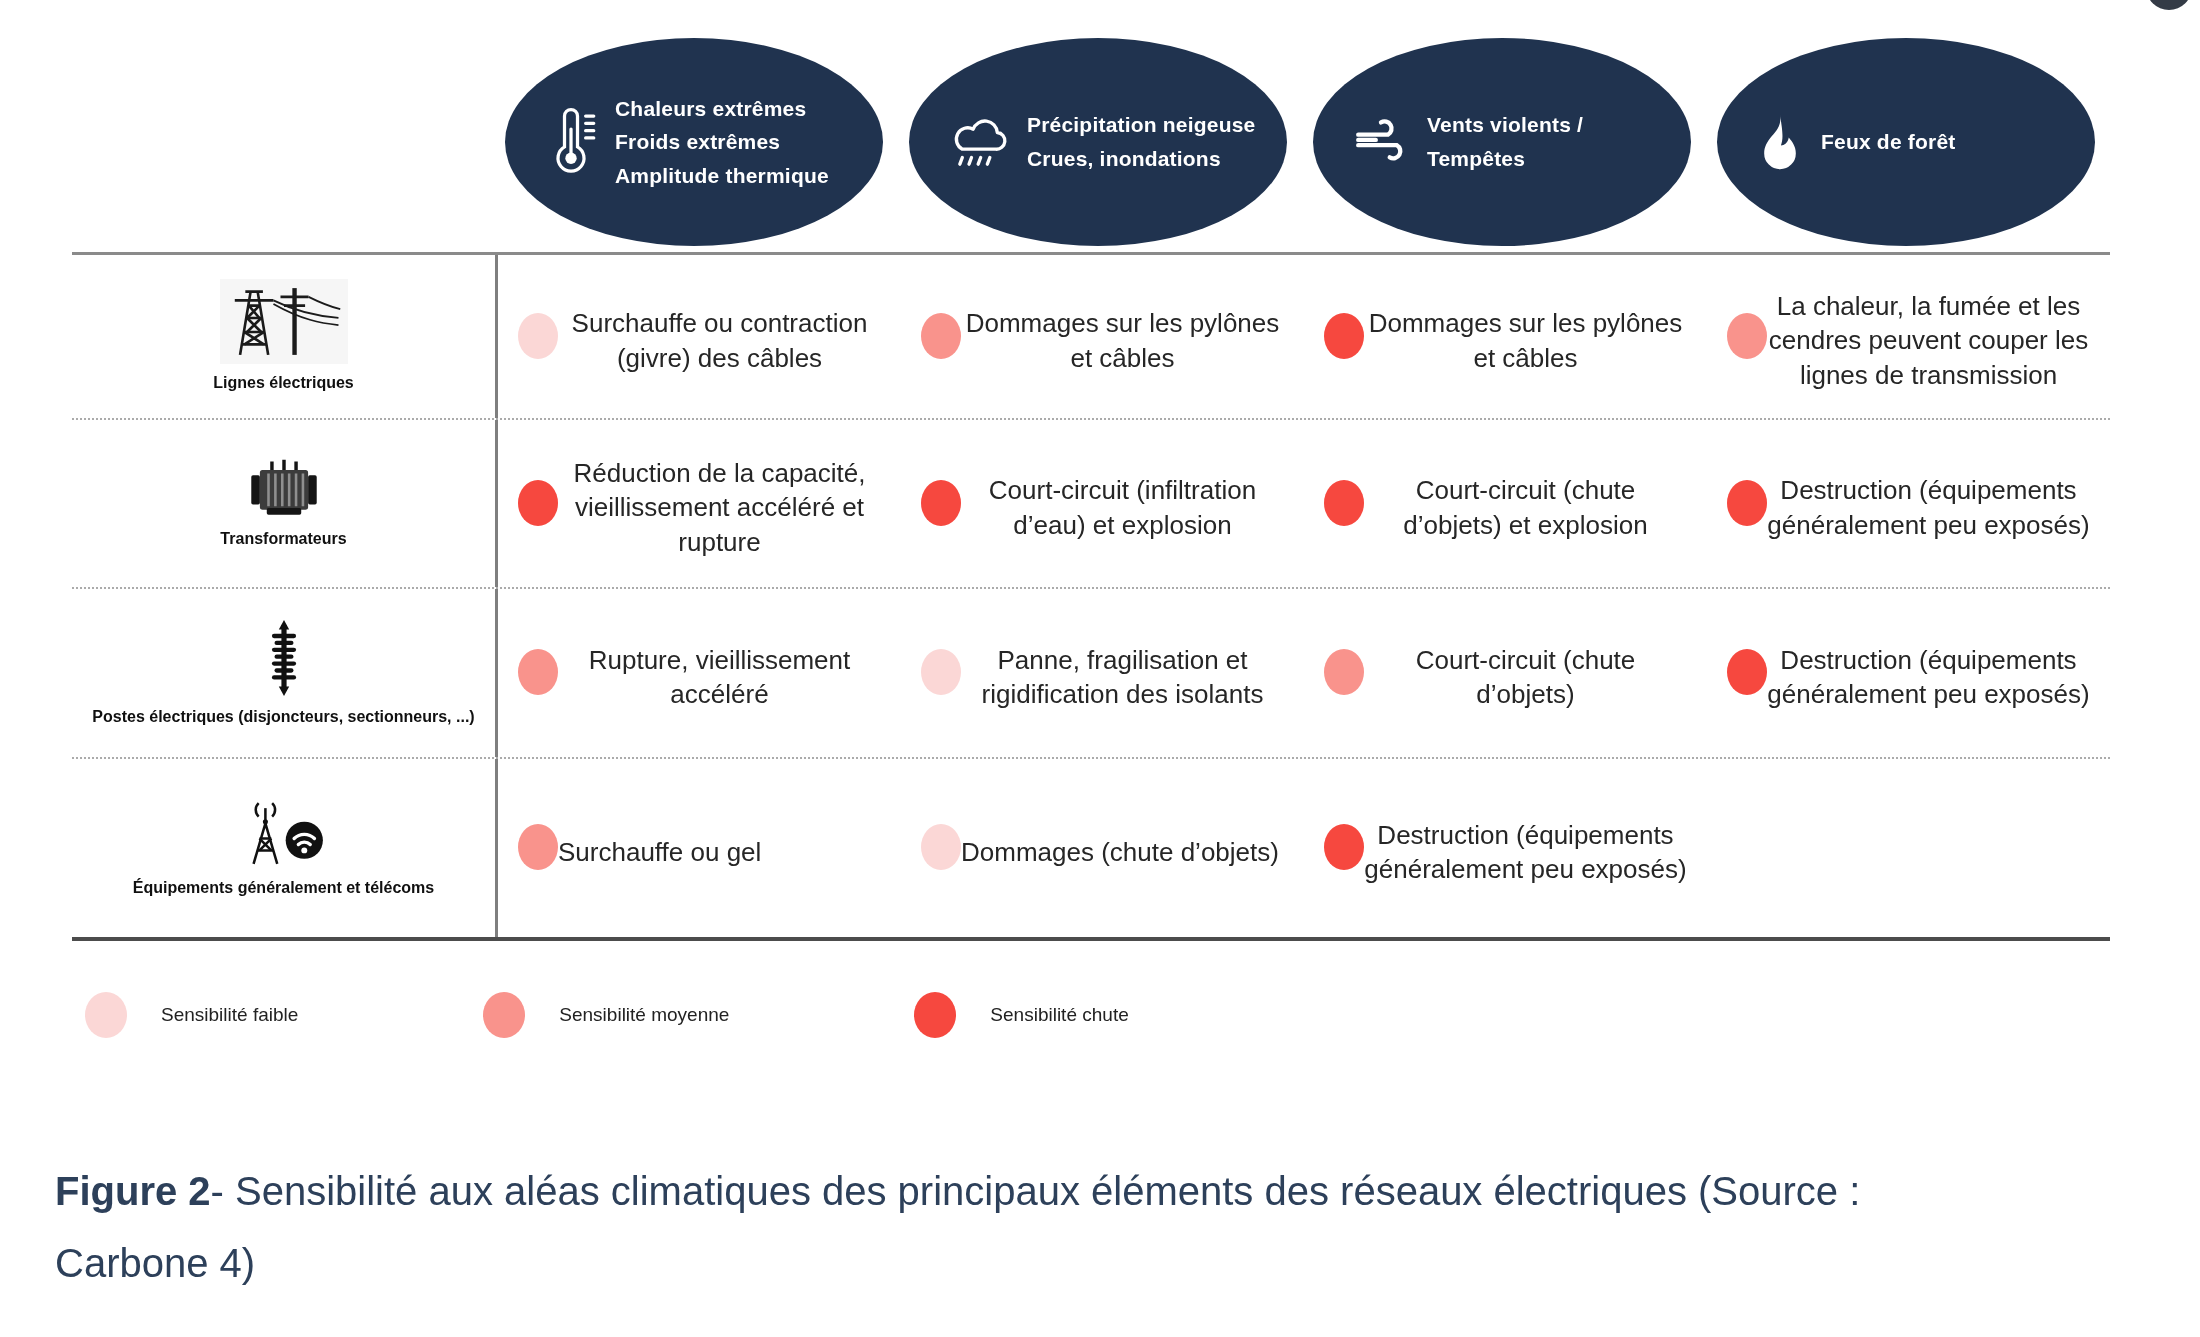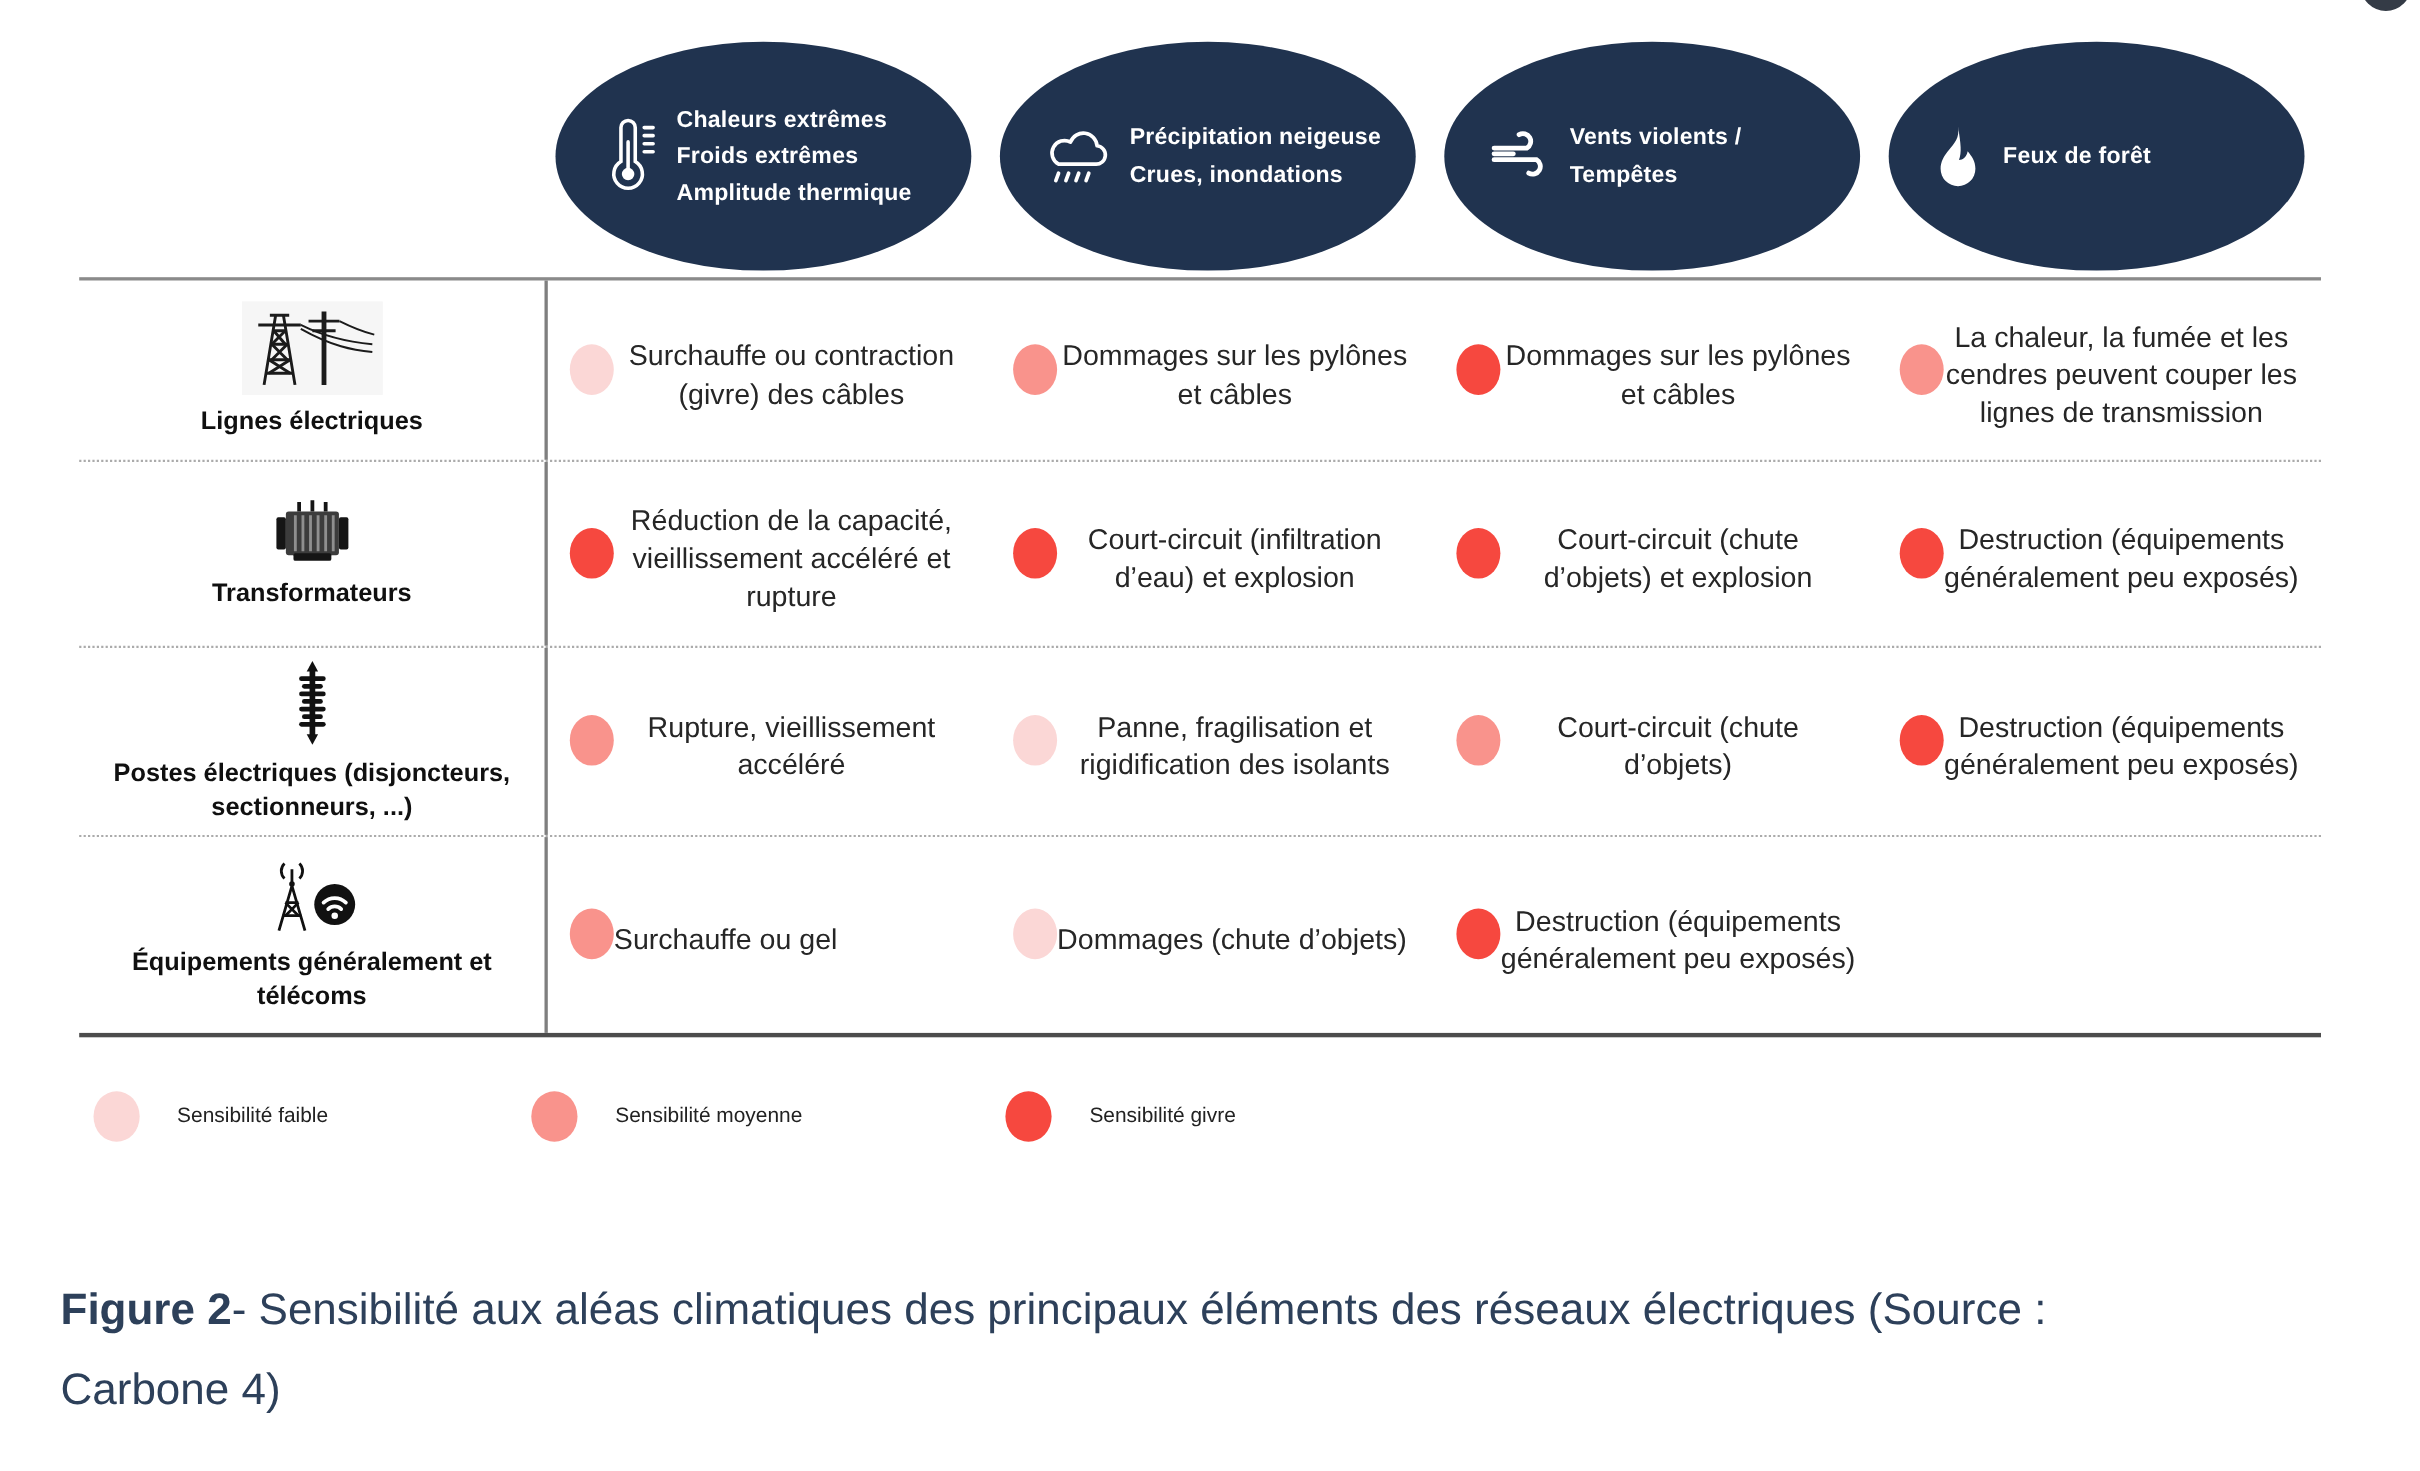--- a/index.html
+++ b/index.html
@@ -23,21 +23,21 @@
   .table{position:absolute;left:72px;top:252px;width:2038px;
          border-top:3px solid #8a8a8a;border-bottom:4px solid #4c4c4c;}
   .trow{display:grid;grid-template-columns:426px repeat(4,403px);}
   .trow + .trow{border-top:2px dotted #ababab;}
   .trow:nth-child(1){min-height:163px;}
   .trow:nth-child(2){min-height:167px;}
   .trow:nth-child(3){min-height:168px;}
   .trow:nth-child(4){min-height:178px;}
   .rhead{border-right:3px solid #7f7f7f;display:flex;flex-direction:column;
          align-items:center;justify-content:center;padding:10px 8px;box-sizing:border-box;}
-  .rlabel{font-size:23px;font-weight:bold;color:#101010;text-align:center;
+  .rlabel{font-size:16px;font-weight:bold;color:#101010;text-align:center;
           line-height:1.35;margin-top:8px;}
   .ricon{display:flex;align-items:center;justify-content:center;}
   .ricon-img{background:#f6f6f6;padding:2px 6px;}
   .cell{display:flex;flex-direction:row;align-items:center;
         padding:16px 20px 8px;box-sizing:border-box;}
   .dot{width:40px;height:46px;border-radius:50%;flex:0 0 auto;margin-bottom:10px;}
   .dot[data-level="low"]{background:#fbd7d6;}
   .dot[data-level="medium"]{background:#f9938c;}
   .dot[data-level="high"]{background:#f6483f;}
   .cell-text{font-size:26px;line-height:1.32;text-align:center;color:#262626;max-width:355px;}
@@ -275,21 +275,21 @@
     <div class="legend-item">
       <span class="dot" data-level="low"></span>
       <span class="legend-label">Sensibilité faible</span>
     </div>
     <div class="legend-item">
       <span class="dot" data-level="medium"></span>
       <span class="legend-label">Sensibilité moyenne</span>
     </div>
     <div class="legend-item">
       <span class="dot" data-level="high"></span>
-      <span class="legend-label">Sensibilité givre</span>
+      <span class="legend-label">Sensibilité chute</span>
     </div>
   </div>
 
   <div class="caption">
     <div>
       <b>Figure 2</b><span>- Sensibilité aux aléas climatiques des principaux éléments des réseaux électriques (Source :</span>
     </div>
     <div>Carbone 4)</div>
   </div>
 

